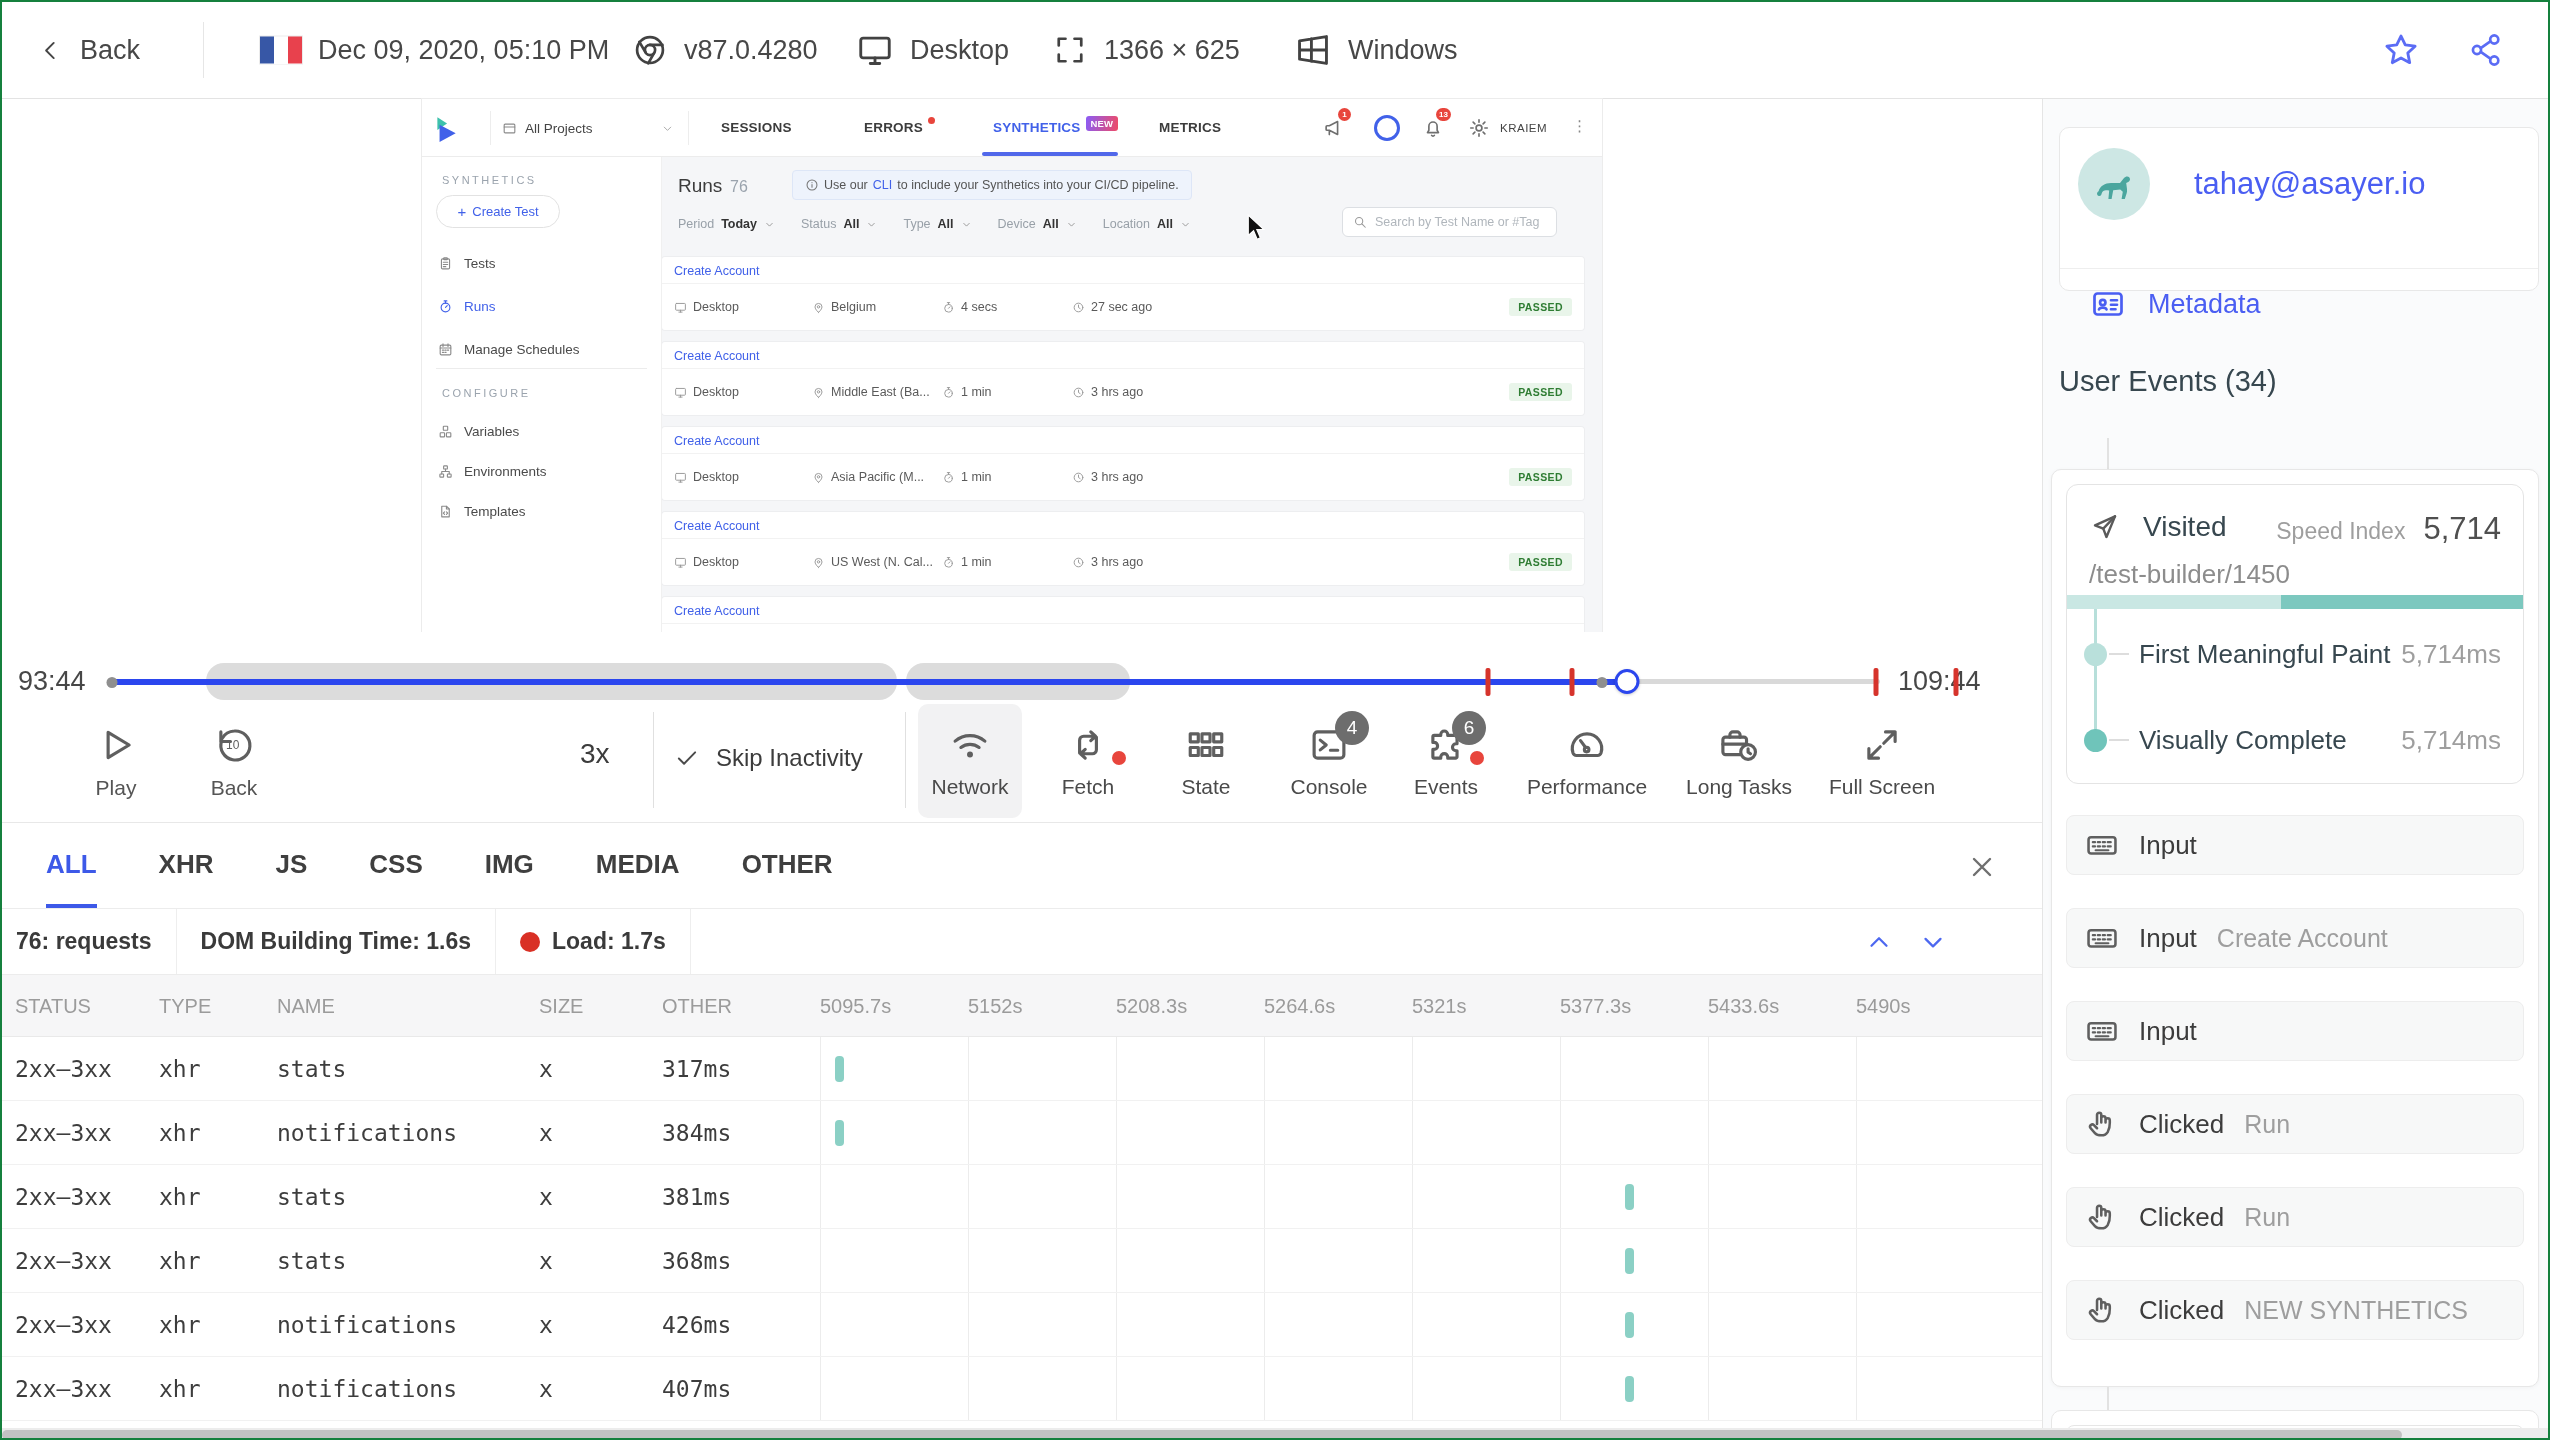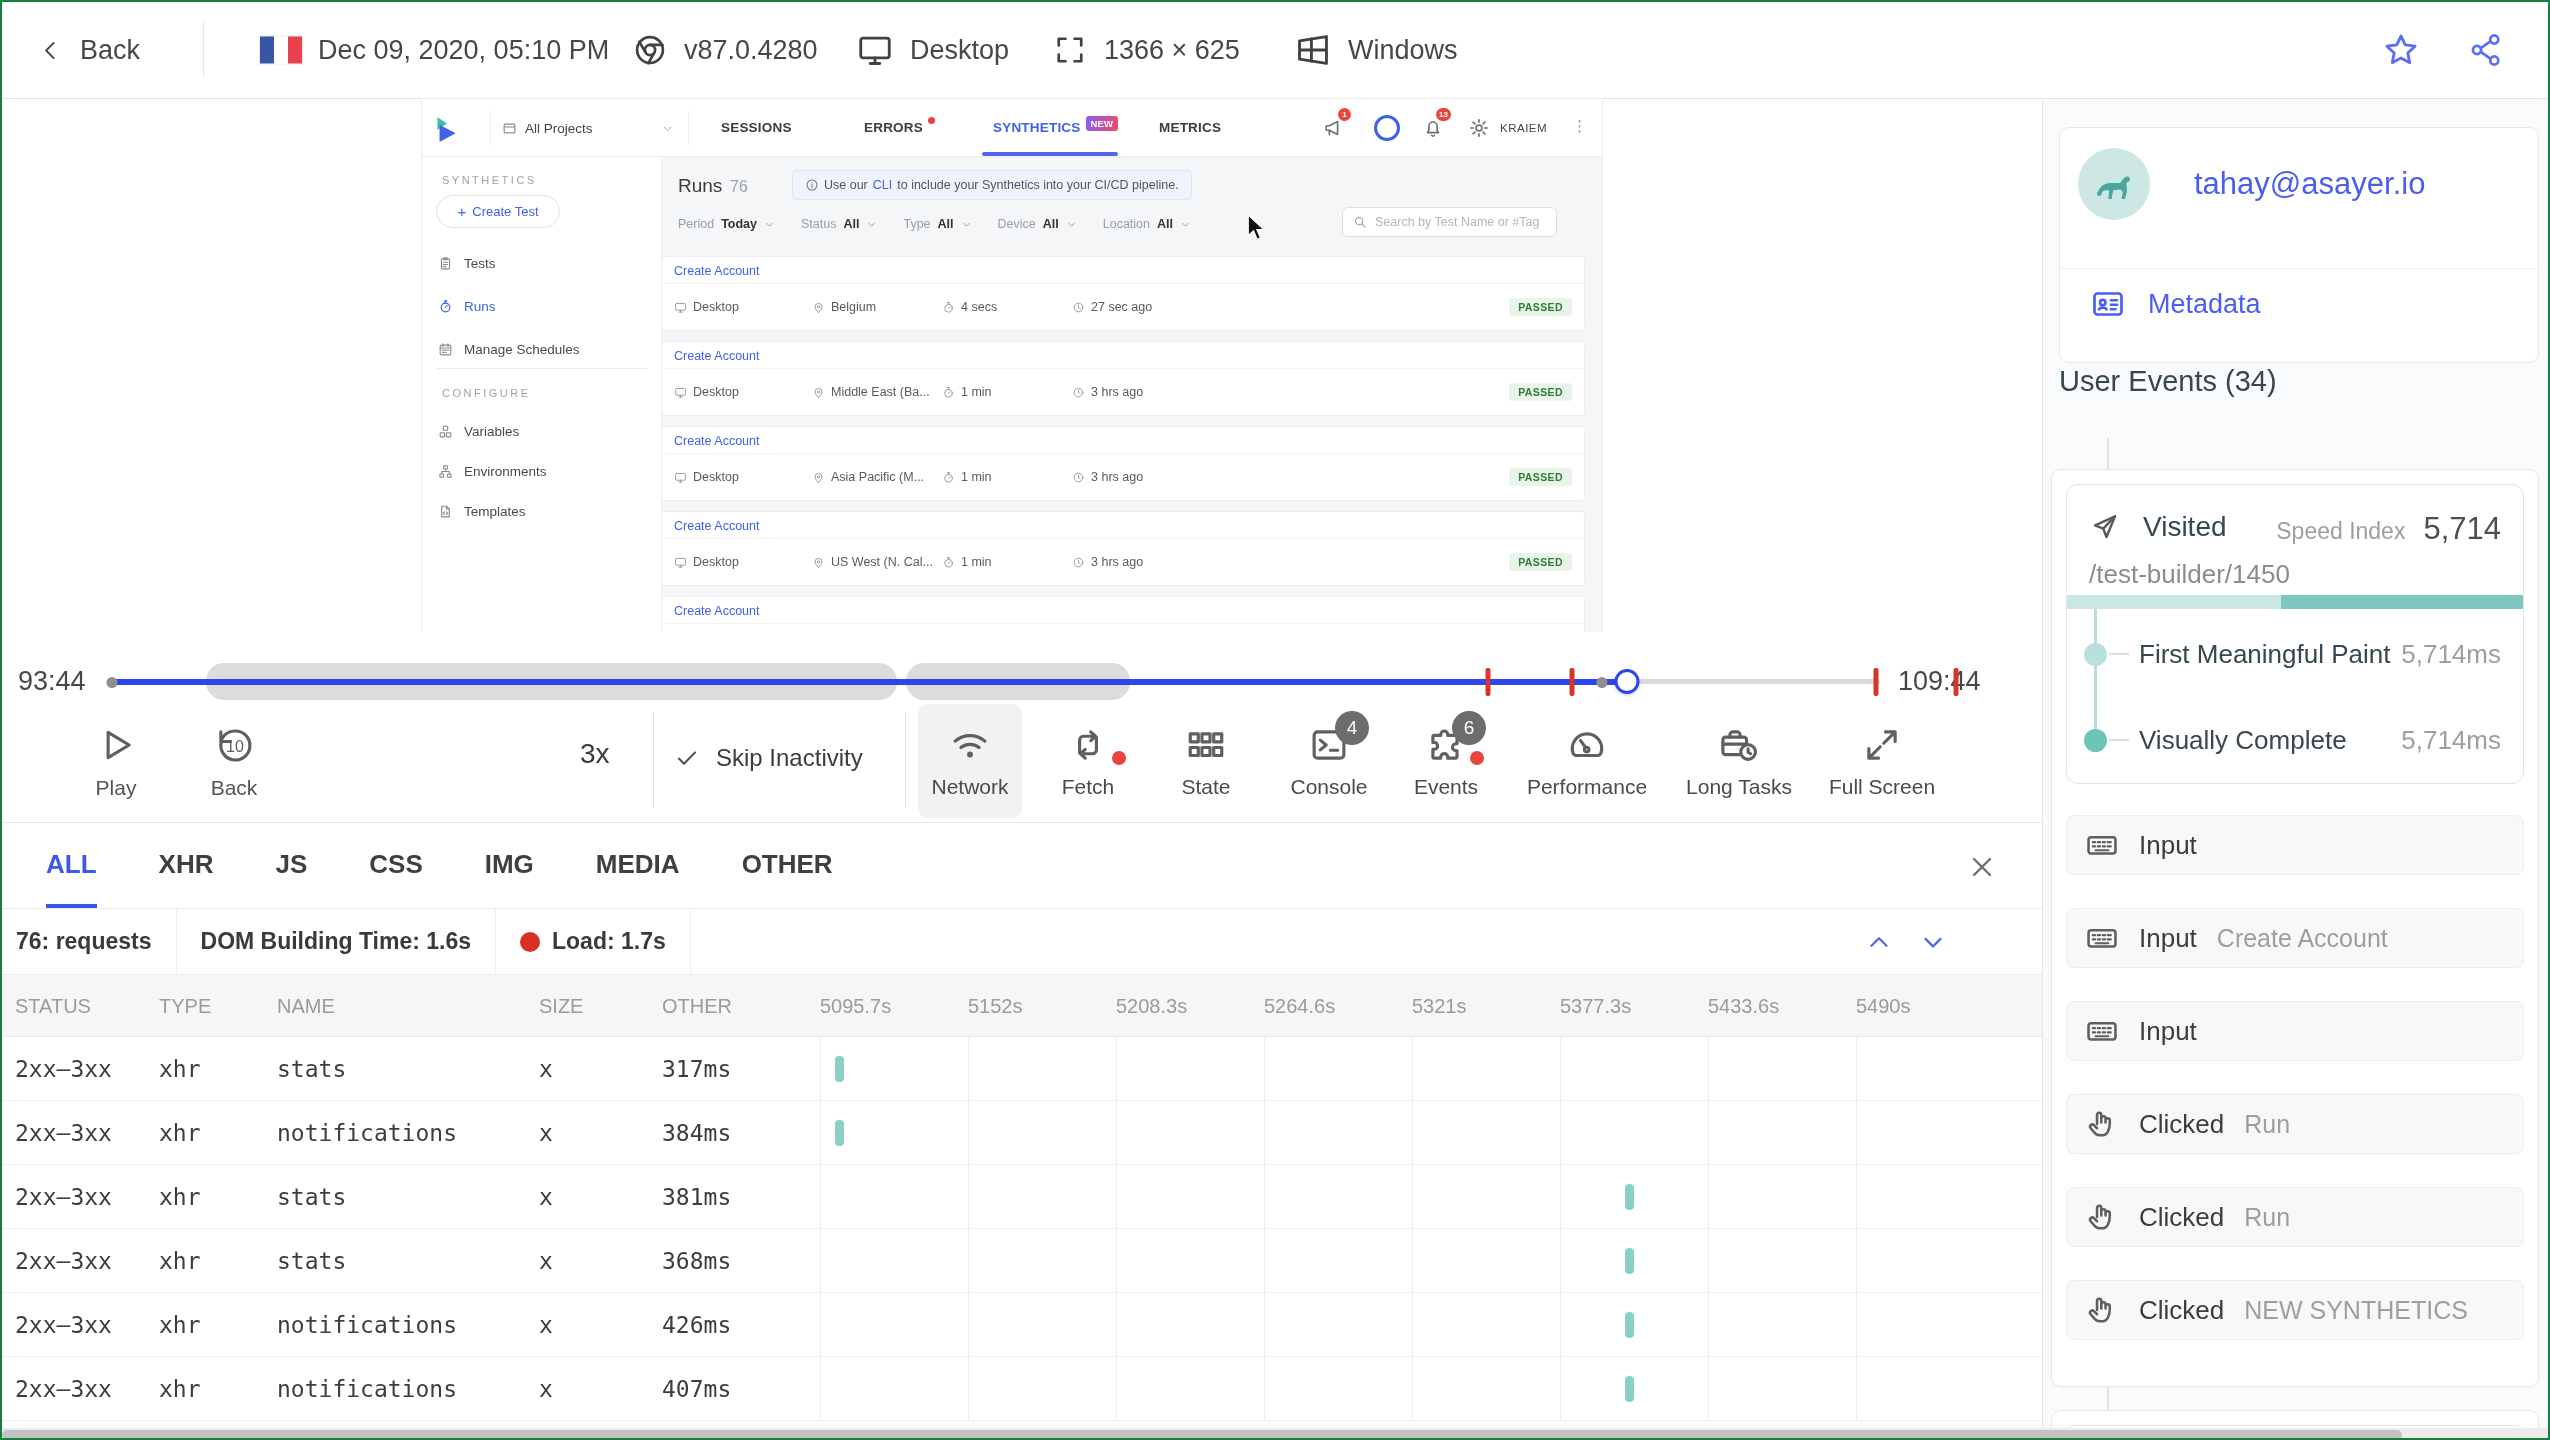--- a/index.html
+++ b/index.html
@@ -77,21 +77,21 @@
   .skipseg{position:absolute;top:-5px;height:37px;border-radius:18px;background:#dcdcdc}
   .track-base{position:absolute;left:0;right:0;top:11px;height:5px;background:#d9d9d9;border-radius:3px}
   .track-played{position:absolute;left:0;top:10.5px;height:6px;background:#2b46ee;border-radius:3px}
   .tl-tick{position:absolute;top:0;width:5px;height:28px;background:#d6342c;border-radius:2px;transform:translateX(-50%)}
   .tl-dot{position:absolute;top:8.5px;width:11px;height:11px;border-radius:50%;background:#8f8f8f;transform:translateX(-50%)}
   .playhead{position:absolute;top:1px;width:25px;height:25px;border-radius:50%;border:3.5px solid #2b46ee;background:#fff;transform:translateX(-50%);box-shadow:0 1px 3px rgba(0,0,0,.2)}
   .controls{position:absolute;left:0;top:70px;width:2040px;height:120px}
   .pbtn{position:absolute;top:6px;width:96px;height:108px;display:flex;flex-direction:column;align-items:center;justify-content:center;gap:10px;font-size:21px;color:#555}
   .pbtn .ic{width:42px;height:42px;color:#5f5f5f}
   .backwrap{position:relative;width:42px;height:42px}
-  .backnum{position:absolute;left:13px;top:14px;font-size:16px;color:#5f5f5f}
+  .backnum{position:absolute;left:13px;top:14px;font-size:12px;color:#5f5f5f}
   .speed{position:absolute;left:578px;top:36px;font-size:28px;color:#3c3c3c}
   .ctl-div{position:absolute;top:10px;width:1px;height:96px;background:#e0e0e0}
   .skip{position:absolute;left:672px;top:42px;display:flex;align-items:center;gap:16px;font-size:24px;color:#3c3c3c}
   .skip .ic{width:26px;height:26px;color:#4a4a4a}
   .panels-host{position:absolute;inset:0}
   .panelbtn{position:absolute;top:2px;height:114px;display:flex;flex-direction:column;align-items:center;justify-content:center;gap:9px;font-size:21px;color:#4a4a4a}
   .panelbtn.active{background:#f2f2f3;border-radius:10px}
   .panelbtn:nth-of-type(1){left:916px;width:104px}
   .panelbtn:nth-of-type(2){left:1036px;width:100px}
   .panelbtn:nth-of-type(3){left:1154px;width:100px}
@@ -130,21 +130,21 @@
   .nw-tlabel{position:absolute;top:50%;transform:translate(8px,-50%);font-size:20px;color:#9b9b9b}
   .c-status{left:13px}.c-type{left:157px}.c-name{left:275px}.c-size{left:537px}.c-time{left:660px}
   .nw-row{position:relative;height:64px;border-bottom:1px solid #f1f1f1;font-family:"DejaVu Sans Mono",monospace;font-size:23px;color:#3d3d3d}
   .nw-row span{position:absolute;top:50%;transform:translateY(-50%)}
   .nw-mark{position:absolute;top:19px;width:9px;height:26px;border-radius:4px;background:#8bd0c5}
   .hscroll{position:absolute;left:0;top:1426px;width:2550px;height:14px;background:#ececec;z-index:9}
   .hscroll .thumb{position:absolute;left:0;top:2px;width:2400px;height:10px;border-radius:5px;background:#c2c2c2}
 
   
   .sidebar{position:absolute;left:2040px;top:97px;width:510px;height:1343px;background:#fafbfc;border-left:1px solid #e5e5e5}
-  .user-card{position:absolute;left:16px;top:28px;width:480px;height:236px;background:#fff;border:1px solid #e8e8e8;border-radius:10px}
+  .user-card{position:absolute;left:16px;top:28px;width:480px;height:164px;background:#fff;border:1px solid #e8e8e8;border-radius:10px}
   .avatar{position:absolute;left:18px;top:20px;width:72px;height:72px;border-radius:50%;background:#cde7e4;display:flex;align-items:center;justify-content:center}
   .email{position:absolute;left:134px;top:38px;font-size:31px;color:#4a5ef2}
   .uc-div{position:absolute;left:0;right:0;top:140px;height:1px;background:#eee}
   .metadata{position:absolute;left:30px;top:158px;display:flex;align-items:center;gap:22px;color:#4a5ef2;font-size:27px}
   .metadata .ic{width:36px;height:36px}
   .ue-title{position:absolute;left:16px;top:266px;font-size:29px;color:#37474f}
   .connector{position:absolute;left:64px;width:2px;background:#e2e2e2}
   .events-card{position:absolute;left:8px;top:370px;width:488px;height:918px;background:#fff;border:1px solid #e7e7e7;border-radius:10px;box-shadow:0 1px 4px rgba(0,0,0,.04);padding:14px}
   .visited-card{position:relative;height:300px;border:1px solid #e4e4e4;border-radius:12px;background:#fff;overflow:hidden}
   .v-head{position:absolute;left:22px;top:26px;display:flex;align-items:center;gap:22px;font-size:28px;color:#37474f}

